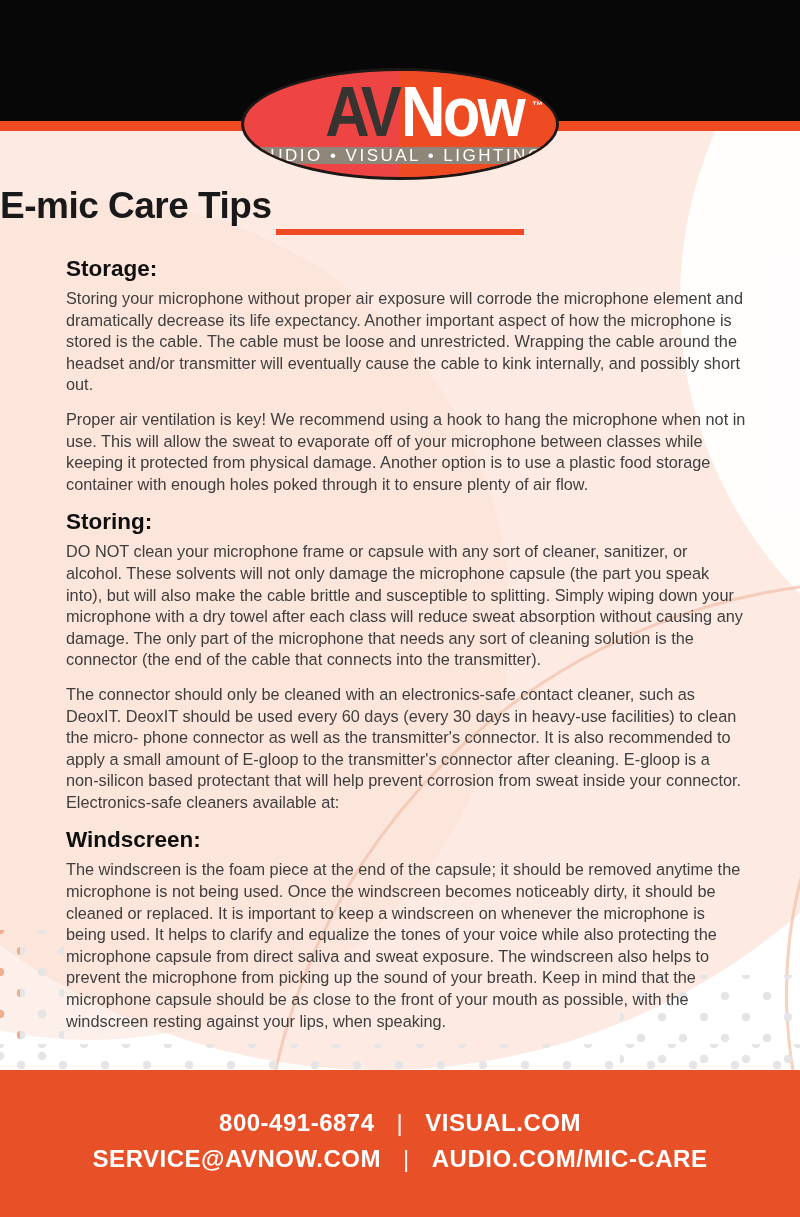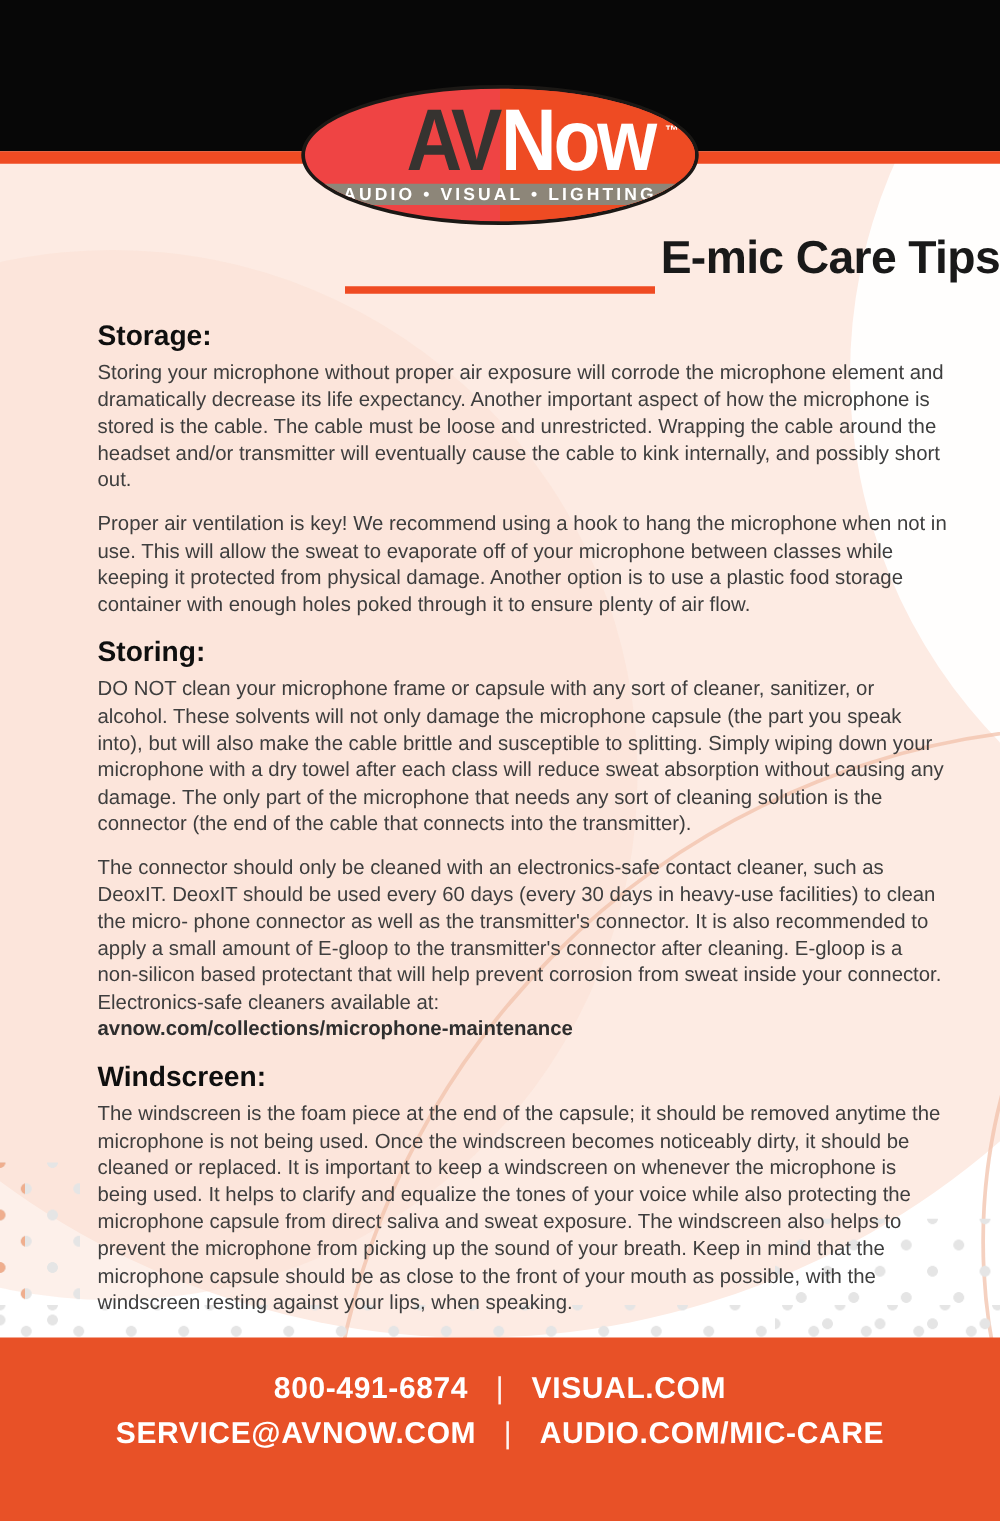--- a/index.html
+++ b/index.html
@@ -49,47 +49,47 @@
     transform:scaleX(.88);transform-origin:100% 0;padding-right:3px;
   }
   .logo-now{
     position:absolute;left:50%;top:6px;line-height:1;
     font-size:70px;font-weight:bold;color:#ffffff;letter-spacing:-3px;
     transform:scaleX(.88);transform-origin:0 0;padding-left:1px;
   }
   .logo-tm{position:absolute;left:288px;top:28px;font-size:11px;font-weight:bold;color:#ffffff;}
   .logo-band{
     position:absolute;left:0;right:0;top:76px;height:17px;background:#8d8679;
-    color:#ffffff;text-align:center;font-size:14px;font-weight:bold;
+    color:#ffffff;text-align:center;font-size:17px;font-weight:normal;
     letter-spacing:2.5px;line-height:17px;white-space:nowrap;
   }
   
   .title{
-    position:absolute;left:0;top:185px;width:800px;text-align:right;z-index:4;
+    position:absolute;left:0;top:185px;width:800px;text-align:left;z-index:4;
     font-size:37px;font-weight:bold;color:#191919;letter-spacing:-.5px;
   }
   .title-rule{position:absolute;left:276px;top:229px;width:248px;height:6px;background:#ef4b23;z-index:4;}
   
-  .content{position:absolute;left:66px;top:256px;width:680px;z-index:4;margin-left:12px;}
+  .content{position:absolute;left:66px;top:256px;width:680px;z-index:4;}
   .content h2{
     font-size:22.5px;line-height:26px;font-weight:bold;color:#0f0f0f;
     margin:0 0 6px 0;letter-spacing:0;
   }
   .content h2.gap{margin-top:14px;}
   .content p{
     font-size:16.3px;line-height:21.6px;color:#3e3e3e;margin:0 0 13px 0;
   }
   .content p.no-gap{margin-bottom:0;}
   .content .link-line{
     font-size:16.3px;line-height:21.6px;color:#2e2e2e;font-weight:bold;margin:0 0 13px 0;
   }
   
   .footer{
     position:absolute;left:0;top:1070px;width:800px;height:147px;background:#e85127;z-index:6;
-    display:flex;flex-direction:column;align-items:center;padding-top:23px;box-sizing:border-box;
+    display:flex;flex-direction:column;align-items:center;padding-top:35px;box-sizing:border-box;
   }
   .footer-row{
     display:flex;justify-content:center;align-items:baseline;gap:22px;
     color:#ffffff;font-weight:bold;font-size:24px;line-height:36px;letter-spacing:.5px;white-space:nowrap;
   }
   .footer-divider{font-weight:normal;opacity:.95;}
 </style>
 </head>
 <body>
 
@@ -118,21 +118,20 @@
 <div class="title-rule"></div>
 
 <div class="content">
   <h2>Storage:</h2>
   <p>Storing your microphone without proper air exposure will corrode the microphone element and dramatically decrease its life expectancy. Another important aspect of how the microphone is stored is the cable. The cable must be loose and unrestricted. Wrapping the cable around the headset and/or transmitter will eventually cause the cable to kink internally, and possibly short out.</p>
   <p>Proper air ventilation is key! We recommend using a hook to hang the microphone when not in use. This will allow the sweat to evaporate off of your microphone between classes while keeping it protected from physical damage. Another option is to use a plastic food storage container with enough holes poked through it to ensure plenty of air flow.</p>
 
   <h2 class="gap">Storing:</h2>
   <p>DO NOT clean your microphone frame or capsule with any sort of cleaner, sanitizer, or alcohol. These solvents will not only damage the microphone capsule (the part you speak into), but will also make the cable brittle and susceptible to splitting. Simply wiping down your microphone with a dry towel after each class will reduce sweat absorption without causing any damage. The only part of the microphone that needs any sort of cleaning solution is the connector (the end of the cable that connects into the transmitter).</p>
   <p class="no-gap">The connector should only be cleaned with an electronics-safe contact cleaner, such as DeoxIT. DeoxIT should be used every 60 days (every 30 days in heavy-use facilities) to clean the micro- phone connector as well as the transmitter's connector. It is also recommended to apply a small amount of E-gloop to the transmitter's connector after cleaning. E-gloop is a non-silicon based protectant that will help prevent corrosion from sweat inside your connector. Electronics-safe cleaners available at:</p>
-  <div class="link-line">avnow.com/collections/microphone-maintenance</div>
 
   <h2 class="gap">Windscreen:</h2>
   <p>The windscreen is the foam piece at the end of the capsule; it should be removed anytime the microphone is not being used. Once the windscreen becomes noticeably dirty, it should be cleaned or replaced. It is important to keep a windscreen on whenever the microphone is being used. It helps to clarify and equalize the tones of your voice while also protecting the microphone capsule from direct saliva and sweat exposure. The windscreen also helps to prevent the microphone from picking up the sound of your breath. Keep in mind that the microphone capsule should be as close to the front of your mouth as possible, with the windscreen resting against your lips, when speaking.</p>
 </div>
 
 <div class="footer">
   <div class="footer-row">
     <span>800-491-6874</span>
     <span class="footer-divider">|</span>
     <span>VISUAL.COM</span>

